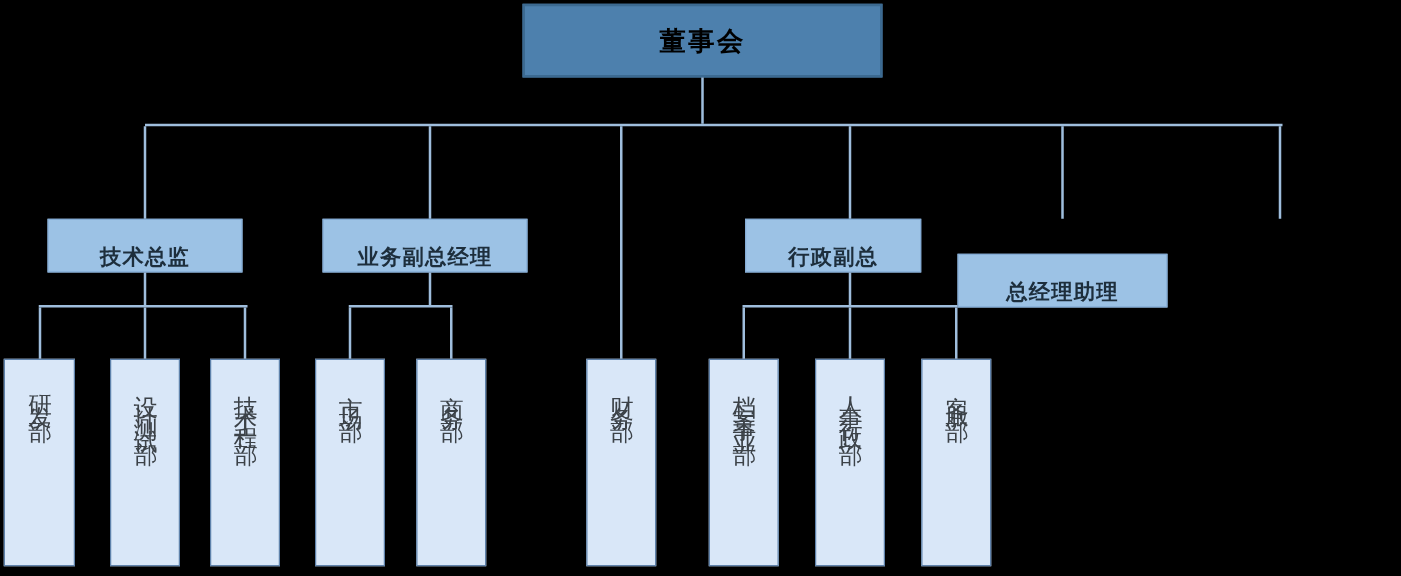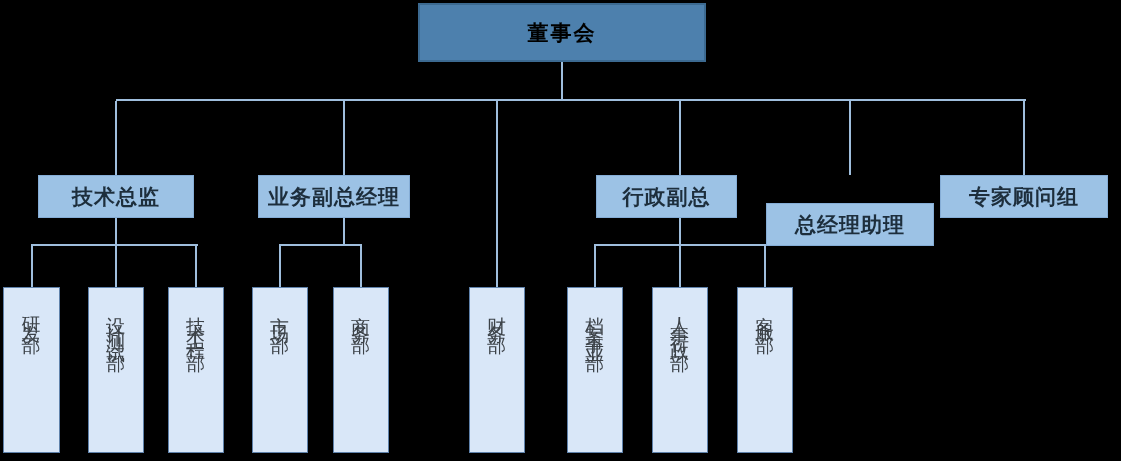--- a/index.html
+++ b/index.html
@@ -27,23 +27,24 @@
     border: 2px solid #3c6a91;
     color: #000000;
     font-size: 21px;
     font-weight: bold;
     letter-spacing: 2px;
   }
   .l2-node {
     background: #9cc2e5;
     border: 1px solid #85add6;
     color: #1d2e3c;
-    font-size: 21px;
+    font-size: 17px;
     font-weight: bold;
     letter-spacing: 1px;
+    align-items: flex-end;
   }
   .l3-node {
     background: #d9e7f8;
     border: 1px solid #5f82ab;
     color: #3c4248;
     font-size: 19px;
     align-items: flex-start;
     padding-top: 13px;
   }
   .l3-node .vtext {
@@ -75,31 +76,28 @@
   <div class="line vline" style="left:343px; top:101px; height:74px;"></div>
   <div class="line vline" style="left:679px; top:101px; height:74px;"></div>
   <div class="line vline" style="left:849px; top:101px; height:74px;"></div>
   <div class="line vline" style="left:1023px; top:101px; height:74px;"></div>
 
   <div class="line vline" style="left:496px; top:101px; height:186px;"></div>
 
   <div class="node l2-node" style="left:38px; top:175px; width:156px; height:43px;">
     <span>技术总监</span>
   </div>
-  <div class="node l2-node" style="left:258px; top:175px; width:152px; height:43px;">
+  <div class="node l2-node" style="left:258px; top:175px; width:164px; height:43px;">
     <span>业务副总经理</span>
   </div>
   <div class="node l2-node" style="left:596px; top:175px; width:141px; height:43px;">
     <span>行政副总</span>
   </div>
   <div class="node l2-node" style="left:766px; top:175px; width:168px; height:43px;margin-top:28px;">
     <span>总经理助理</span>
-  </div>
-  <div class="node l2-node" style="left:940px; top:175px; width:168px; height:43px;">
-    <span>专家顾问组</span>
   </div>
 
   <div class="line vline" style="left:115px; top:218px; height:26px;"></div>
   <div class="line hline" style="left:31px; top:244px; width:167px;"></div>
   <div class="line vline" style="left:31px; top:246px; height:41px;"></div>
   <div class="line vline" style="left:115px; top:246px; height:41px;"></div>
   <div class="line vline" style="left:195px; top:246px; height:41px;"></div>
 
   <div class="line vline" style="left:343px; top:218px; height:26px;"></div>
   <div class="line hline" style="left:279px; top:244px; width:83px;"></div>

